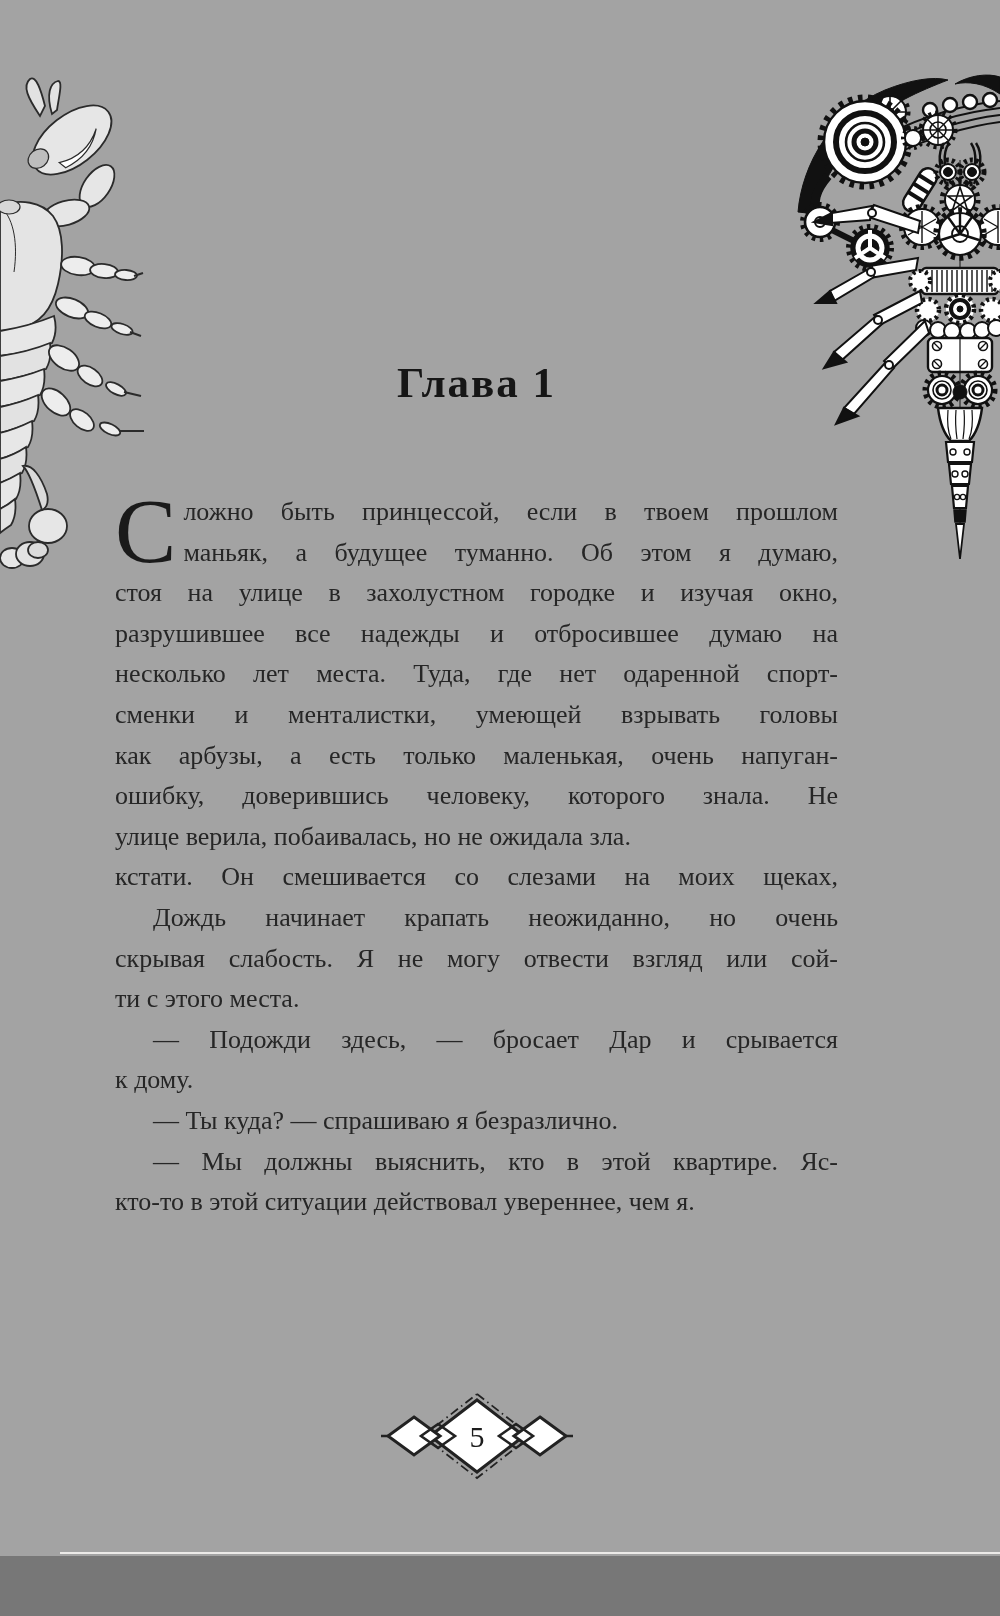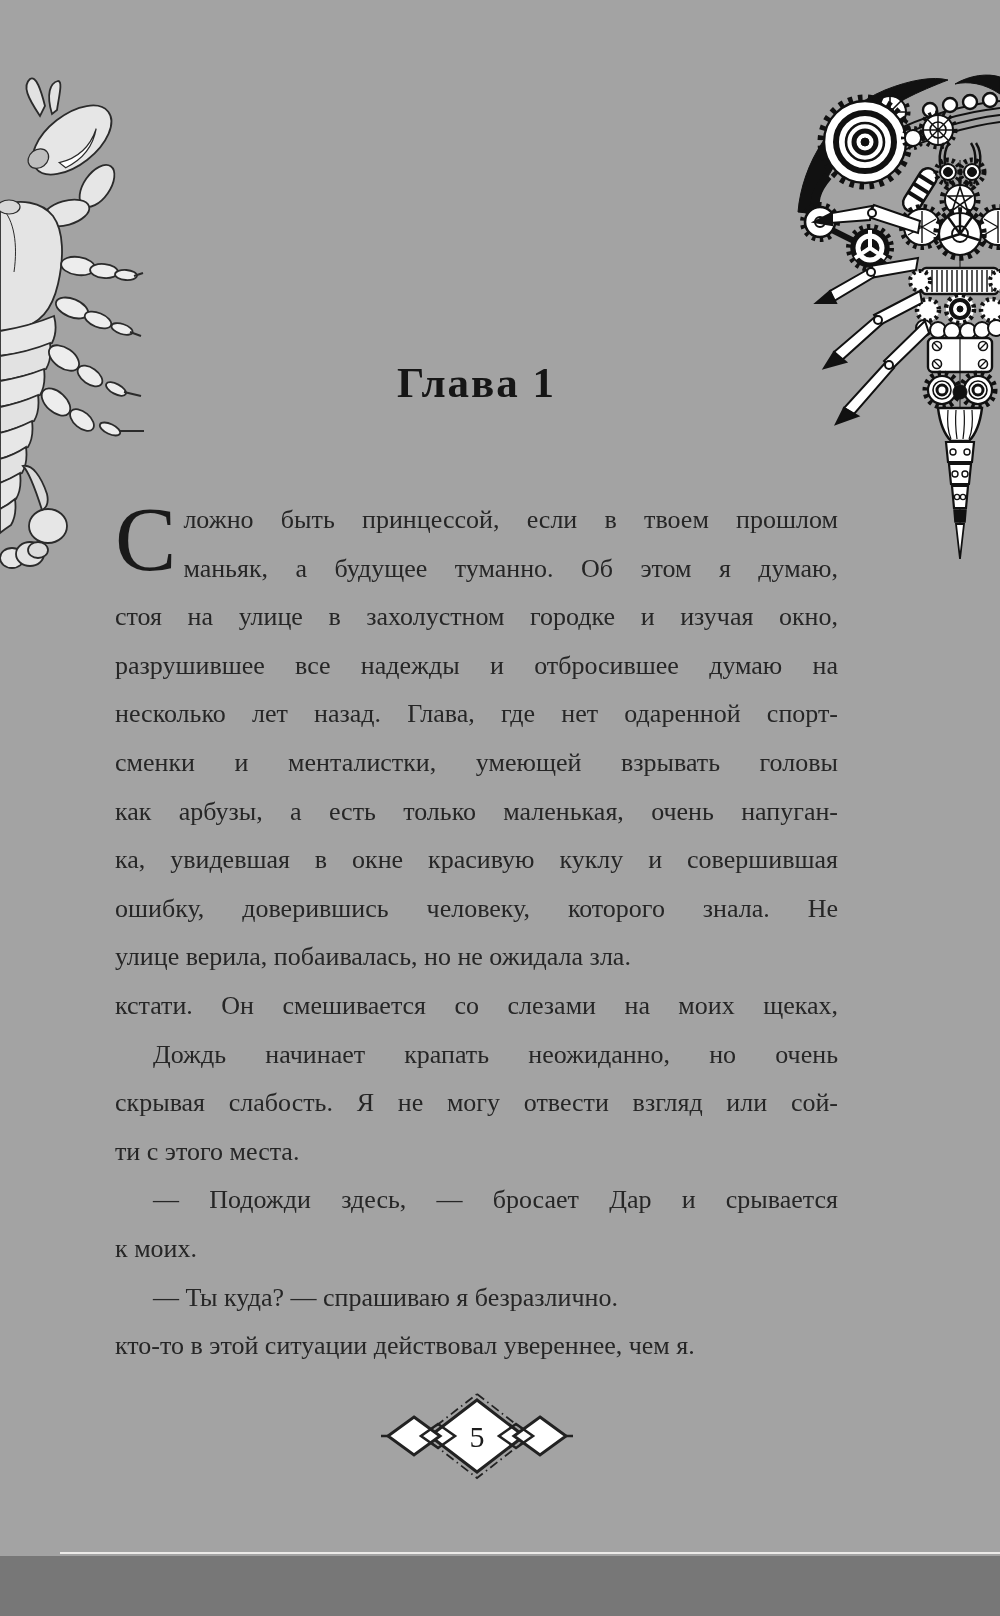--- a/index.html
+++ b/index.html
@@ -19,21 +19,21 @@
     position:absolute;left:115px;top:358px;width:723px;
     text-align:center;
     font-size:43px;font-weight:bold;letter-spacing:2px;
     color:#161616;
   }
   .body-text{
     position:absolute;left:115px;top:492px;width:723px;
     font-size:26px;line-height:40.6px;color:#262626;
   }
   .para{overflow:visible;}
-  .line{text-align:justify;text-align-last:justify;margin-top:8px;}
+  .line{text-align:justify;text-align-last:justify;}
   .line.last{text-align-last:left;}
   .line.indent{padding-left:38px;}
   .dropcap{
     float:left;
     font-size:92px;line-height:78px;height:81px;
     margin:0 7px 0 0;
     color:#1a1a1a;
   }
   .ornament{position:absolute;left:377px;top:1391px;}
   .page-number{
@@ -265,41 +265,41 @@
 
   <div class="chapter-title">Глава 1</div>
 
   <div class="body-text">
       <div class="para">
         <span class="dropcap">С</span>
         <div class="line">ложно быть принцессой, если в твоем прошлом</div>
         <div class="line">маньяк, а будущее туманно. Об этом я думаю,</div>
         <div class="line">стоя на улице в захолустном городке и изучая окно,</div>
         <div class="line">разрушившее все надежды и отбросившее думаю на</div>
-        <div class="line">несколько лет назад. Глава, где нет одаренной спорт-</div>
+        <div class="line">несколько лет места. Туда, где нет одаренной спорт-</div>
         <div class="line">сменки и менталистки, умеющей взрывать головы</div>
         <div class="line">как арбузы, а есть только маленькая, очень напуган-</div>
-        <div class="line">ка, увидевшая в окне красивую куклу и совершившая</div>
         <div class="line">ошибку, доверившись человеку, которого знала. Не</div>
         <div class="line last">улице верила, побаивалась, но не ожидала зла.</div>
       </div>
       <div class="para">
         <div class="line">кстати. Он смешивается со слезами на моих щеках,</div>
         <div class="line indent">Дождь начинает крапать неожиданно, но очень</div>
         <div class="line">скрывая слабость. Я не могу отвести взгляд или сой-</div>
         <div class="line last">ти с этого места.</div>
       </div>
       <div class="para">
         <div class="line indent">— Подожди здесь, — бросает Дар и срывается</div>
-        <div class="line last">к моих.</div>
+        <div class="line last">к дому.</div>
       </div>
       <div class="para">
         <div class="line last indent">— Ты куда? — спрашиваю я безразлично.</div>
       </div>
       <div class="para">
+        <div class="line indent">— Мы должны выяснить, кто в этой квартире. Яс-</div>
         <div class="line last">кто-то в этой ситуации действовал увереннее, чем я.</div>
       </div>
     </div>
 
   <div class="ornament">
     <svg width="200" height="90" viewBox="0 0 200 90" xmlns="http://www.w3.org/2000/svg">
       <g stroke="#222" fill="none">
         <path d="M100,3 L154,45 L100,87 L46,45 Z" stroke-width="1.8" stroke-dasharray="9 4 1.5 4"></path>
         <path d="M4,45 L196,45" stroke-width="2.4"></path>
         <path d="M100,9 L147,45 L100,81 L53,45 Z" fill="#fff" stroke-width="3"></path>

